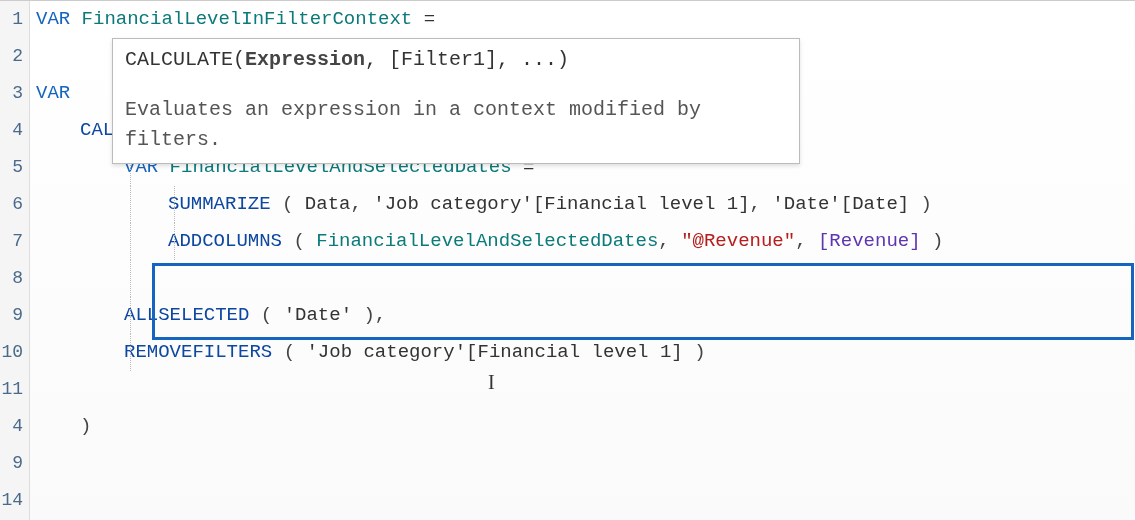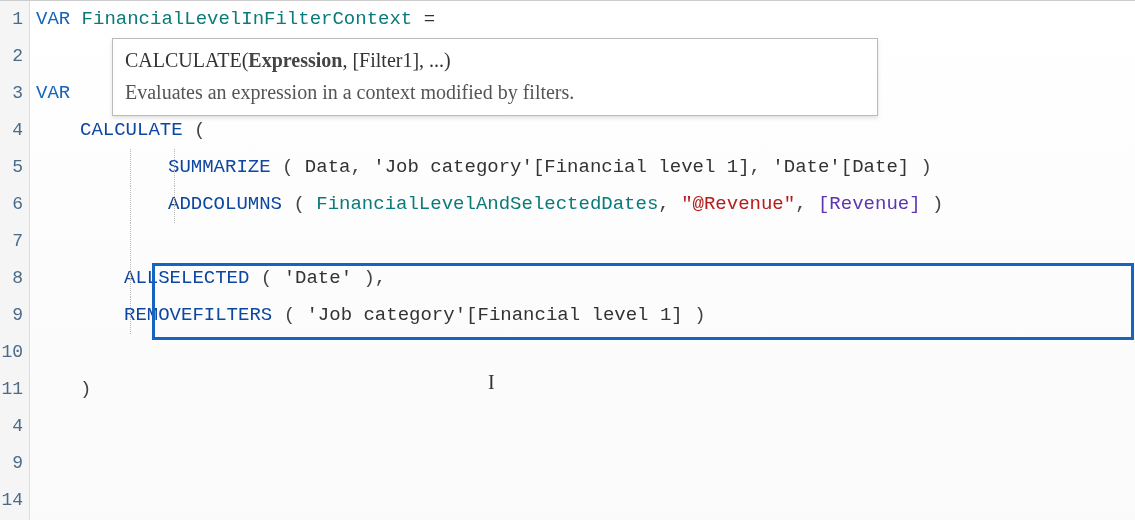--- a/index.html
+++ b/index.html
@@ -60,30 +60,30 @@
     .tok-measure { color: #5e35b1; }
     .tok-eq { color: #333; }
     .tooltip {
       position: absolute;
       left: 82px;
       top: 37px;
       background: #ffffff;
       border: 1px solid #bbb;
       padding: 6px 12px 8px 12px;
       box-shadow: 0 2px 4px rgba(0,0,0,0.12);
-      font-family: Liberation Serif, serif;
+      font-family: Liberation Mono, monospace;
       font-size: 20px;
       color: #444;
       line-height: 1.5;
       z-index: 10;
-      width: 766px;
+      width: 688px;
     }
     .tooltip .sig .fn { color: #333; }
     .tooltip .sig .bold { font-weight: bold; }
-    .tooltip .desc { color: #555; margin-top: 2px; }
+    .tooltip .desc { color: #555; margin-top: 20px; }
     .highlight-box {
       position: absolute;
       border: 3px solid #1565c0;
       pointer-events: none;
       z-index: 5;
     }
     .caret {
       position: absolute;
       font-family: serif;
       color: #333;
@@ -115,20 +115,21 @@
 
 
     <div class="line"><span class="tok-kw-var">VAR </span><span class="tok-ident">FinancialLevelInFilterContext</span><span class="tok-eq"> =</span></div>
 
     <div class="line"></div>
 
     <div class="line"><span class="tok-kw-var">VAR </span></div>
 
     <div class="line"><span class="tab"></span><span class="tok-func">CALCULATE</span><span class="tok-paren"> (</span></div>
 
+    <div class="line"><span class="ind-guide" style="left:94px"></span><span class="tab"></span><span class="tab"></span><span class="tok-kw-var">VAR </span><span class="tok-ident">FinancialLevelAndSelectedDates</span><span class="tok-eq"> =</span></div>
 
     <div class="line"><span class="ind-guide" style="left:94px"></span><span class="ind-guide" style="left:138px"></span><span class="tab"></span><span class="tab"></span><span class="tab"></span><span class="tok-func">SUMMARIZE</span><span class="tok-paren"> ( </span><span class="tok-table">Data</span><span class="tok-paren">, </span><span class="tok-table">'Job category'</span><span class="tok-col">[Financial level 1]</span><span class="tok-paren">, </span><span class="tok-table">'Date'</span><span class="tok-col">[Date]</span><span class="tok-paren"> )</span></div>
 
 
     <div class="line"><span class="ind-guide" style="left:94px"></span><span class="ind-guide" style="left:138px"></span><span class="tab"></span><span class="tab"></span><span class="tab"></span><span class="tok-func">ADDCOLUMNS</span><span class="tok-paren"> ( </span><span class="tok-ident">FinancialLevelAndSelectedDates</span><span class="tok-paren">, </span><span class="tok-string">"@Revenue"</span><span class="tok-paren">, </span><span class="tok-measure">[Revenue]</span><span class="tok-paren"> )</span></div>
 
     <div class="line"><span class="ind-guide" style="left:94px"></span></div>
 
     <div class="line"><span class="ind-guide" style="left:94px"></span><span class="tab"></span><span class="tab"></span><span class="tok-func">ALLSELECTED</span><span class="tok-paren"> ( </span><span class="tok-table">'Date'</span><span class="tok-paren"> ),  </span></div>
 

